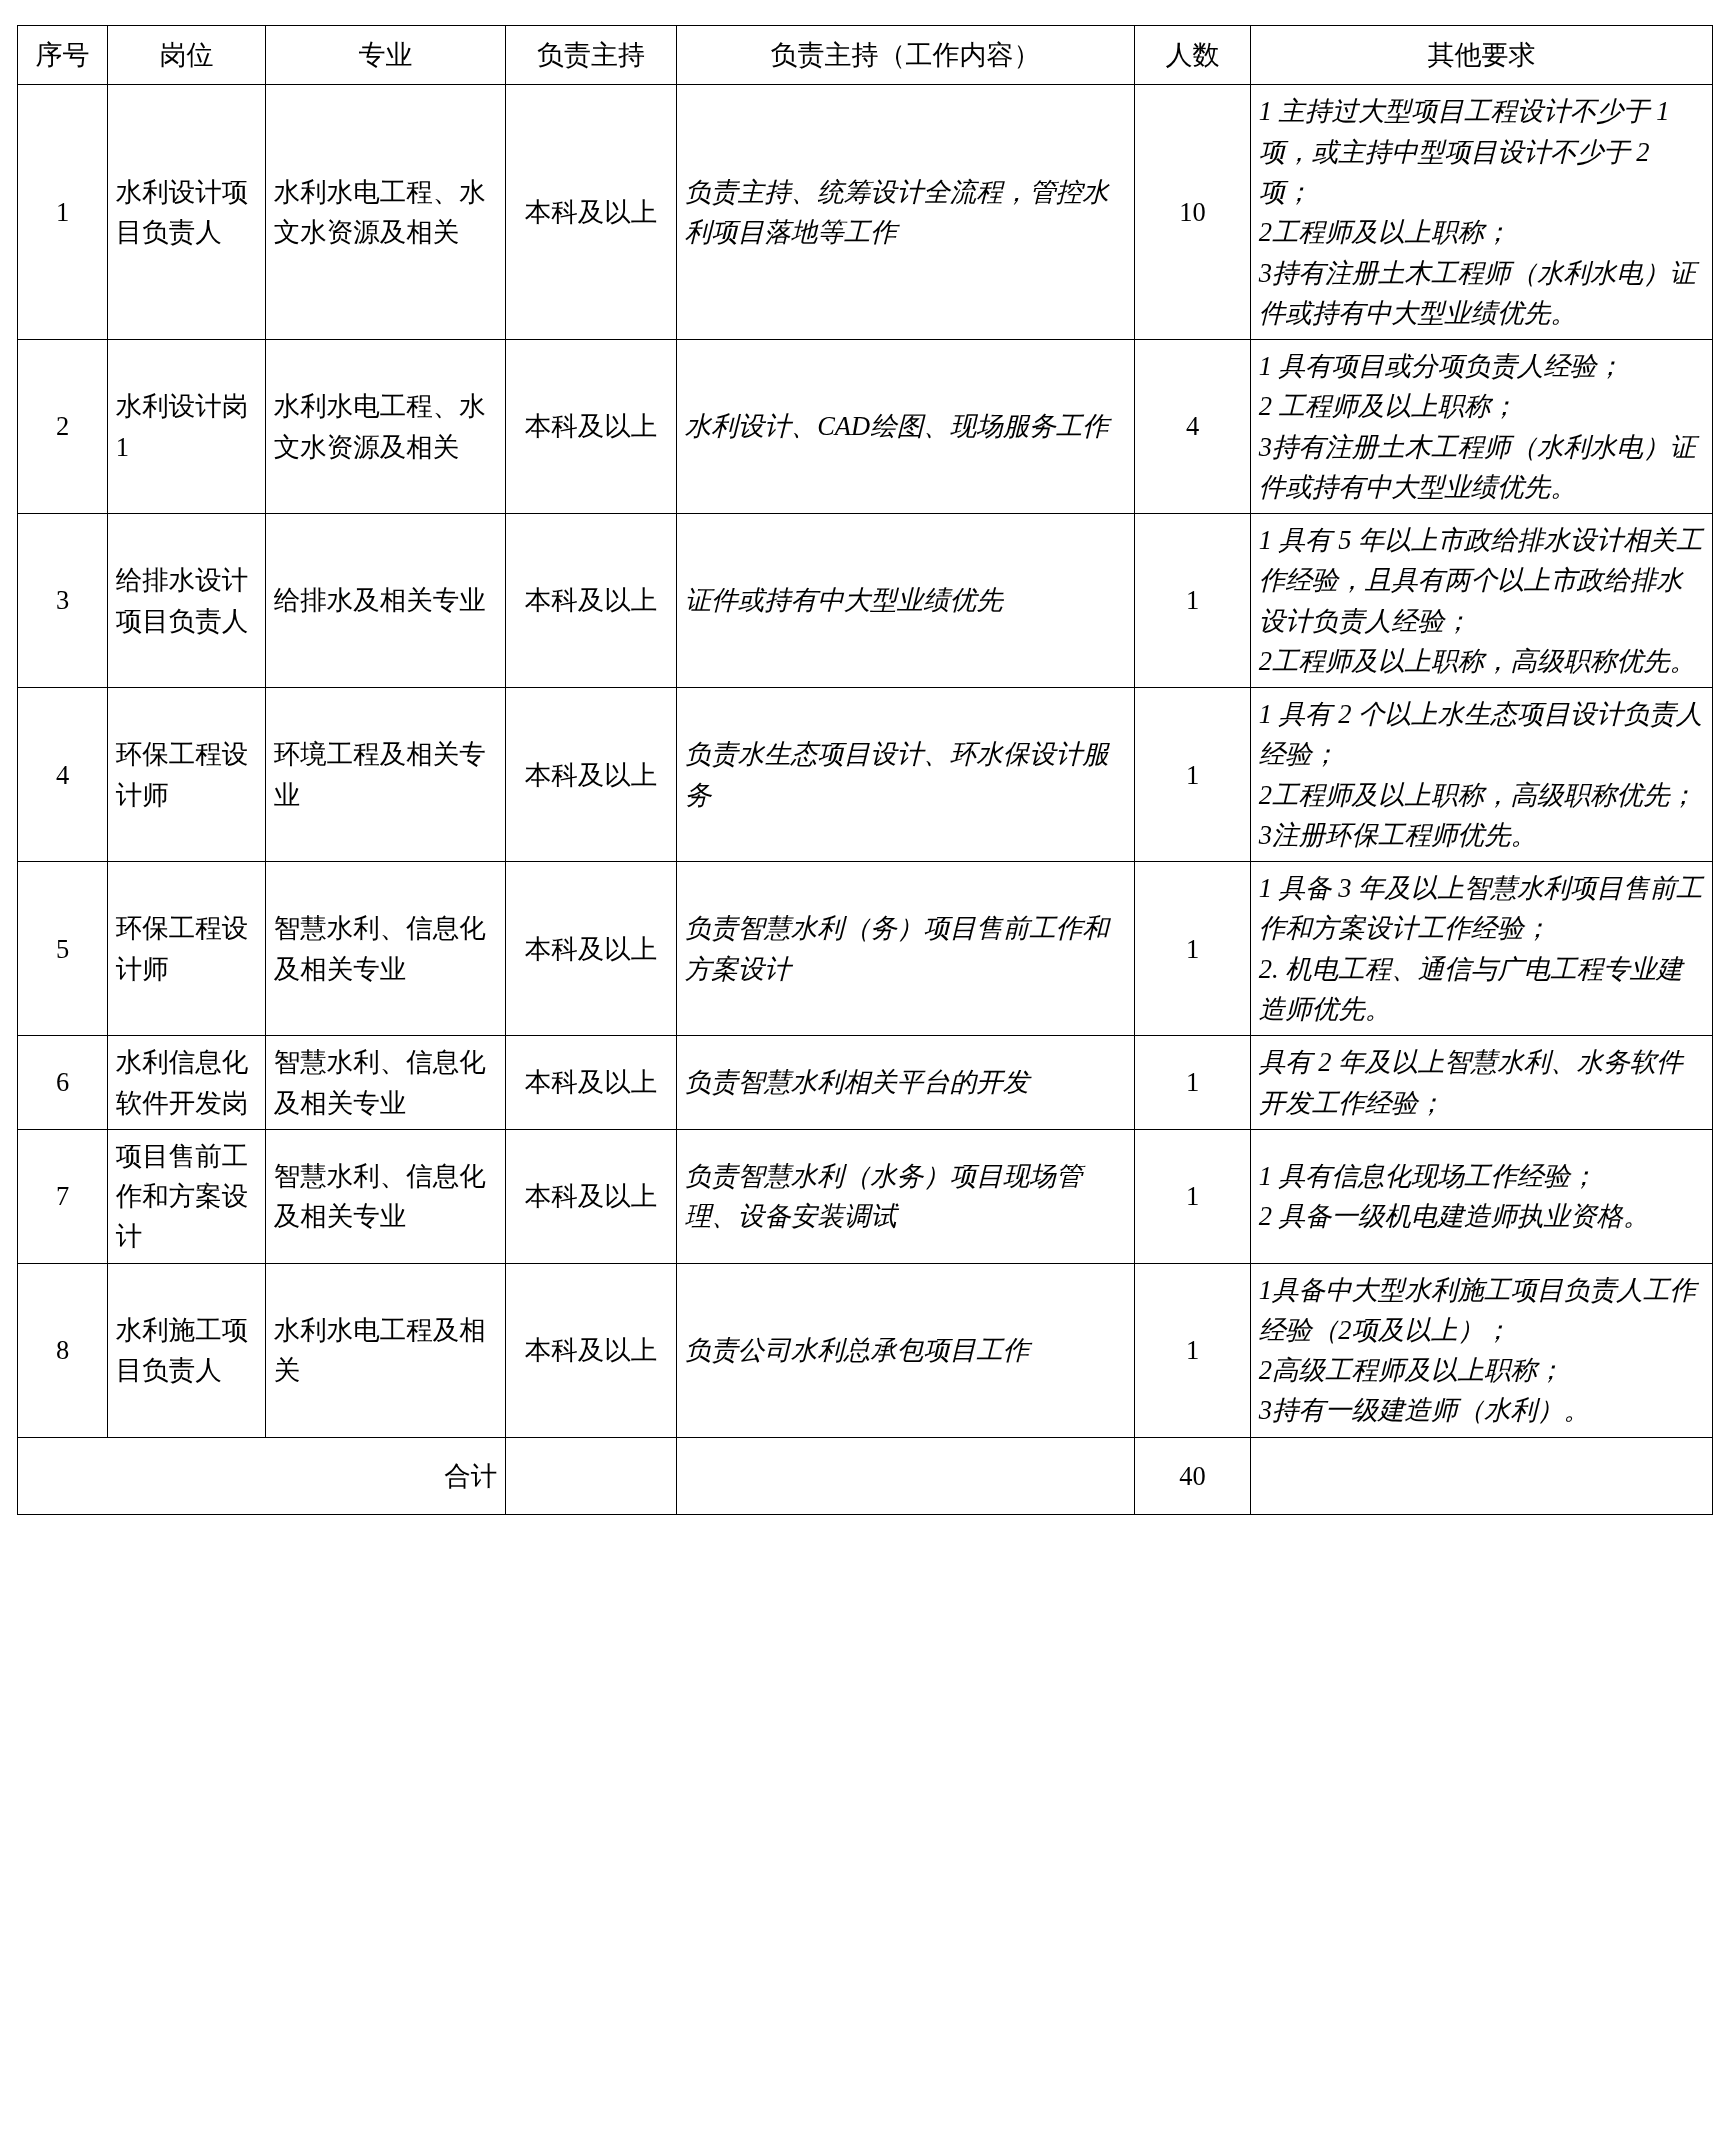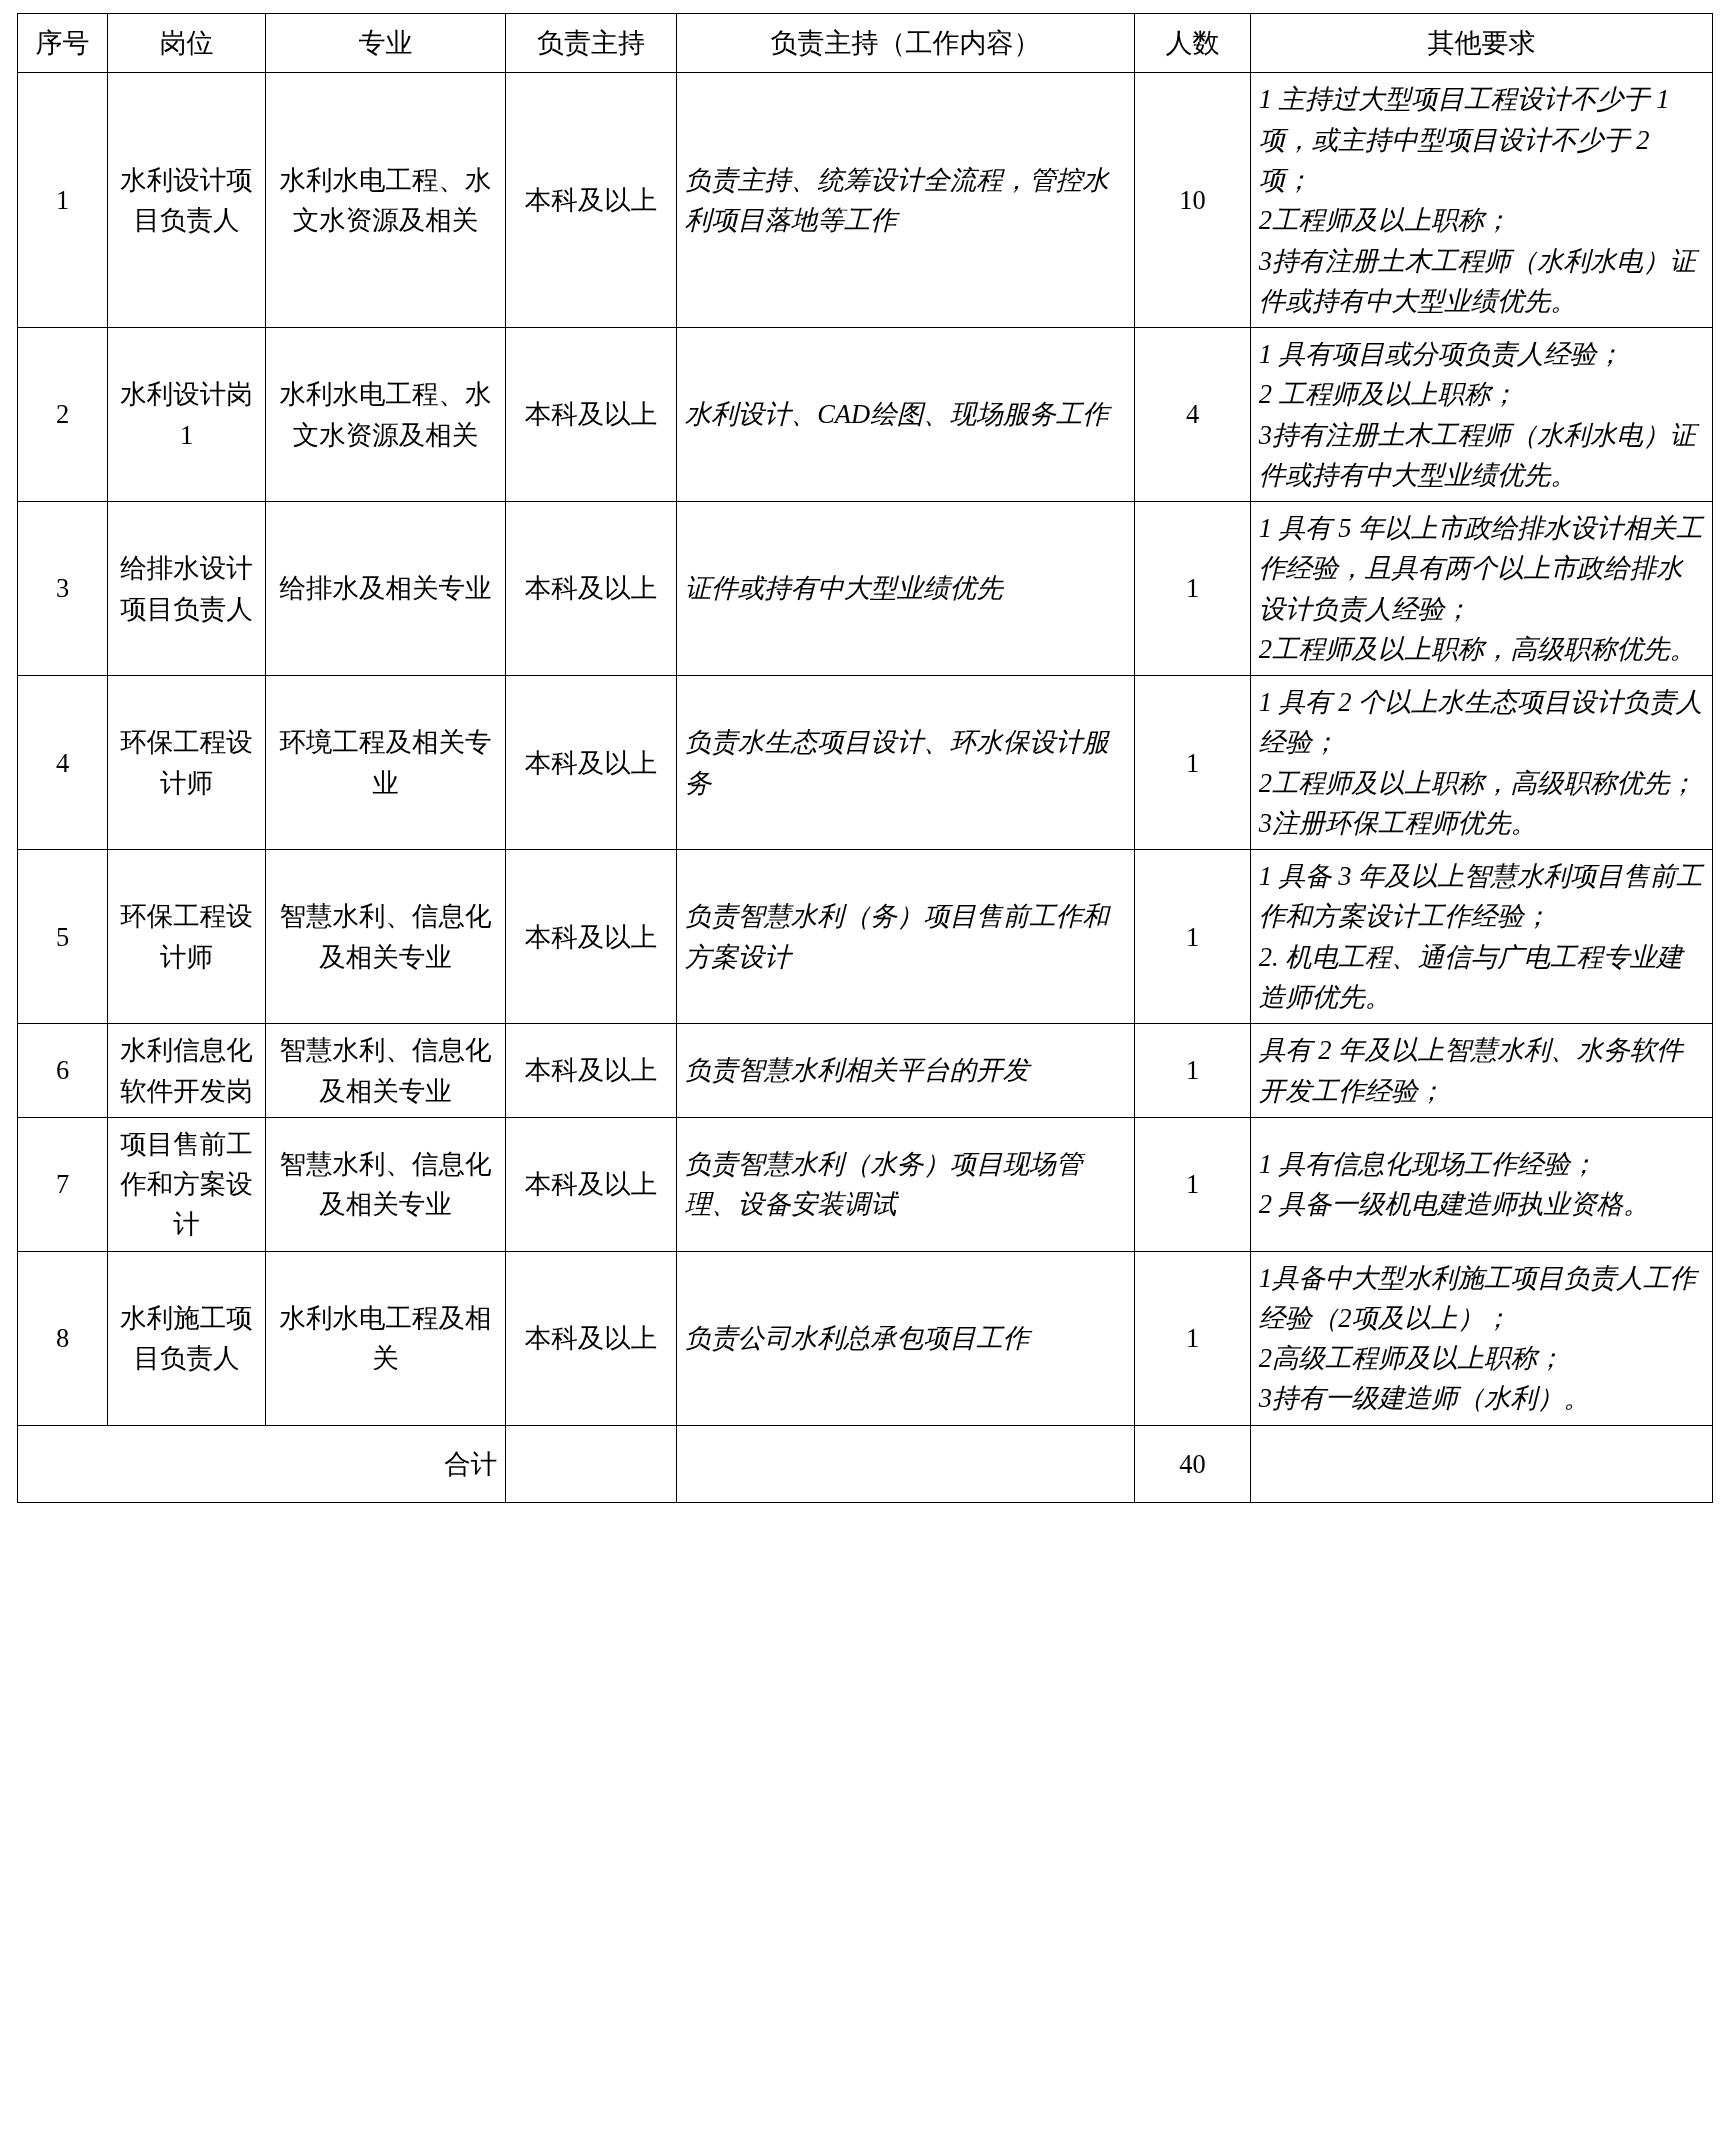--- a/index.html
+++ b/index.html
@@ -6,21 +6,21 @@
     margin: 0;
     padding: 0;
     background: #ffffff;
   }
   body {
     font-family: "Liberation Serif", "DejaVu Serif", serif;
     color: #000000;
   }
   #sheet {
     width: 1730px;
-    padding: 0;
+    padding: 12px;
     box-sizing: border-box;
   }
   table.jobs {
     border-collapse: collapse;
     width: 1695px;
     margin: 13px auto 0 auto;
     table-layout: fixed;
   }
   table.jobs col.c-no     { width: 90px; }
   table.jobs col.c-post   { width: 158px; }
@@ -48,21 +48,20 @@
     white-space: pre-line;
     font-style: italic;
   }
   td.desc, td.other {
     text-align: left;
   }
   td.no, td.num, td.edu {
     text-align: center;
   }
   td.post, td.major {
-    text-align: center;
   }
   tr.total td {
     height: 64px;
   }
   td.total-label {
     text-align: right;
     font-size: 26.5px;
   }
   td.blank { }
 </style>

